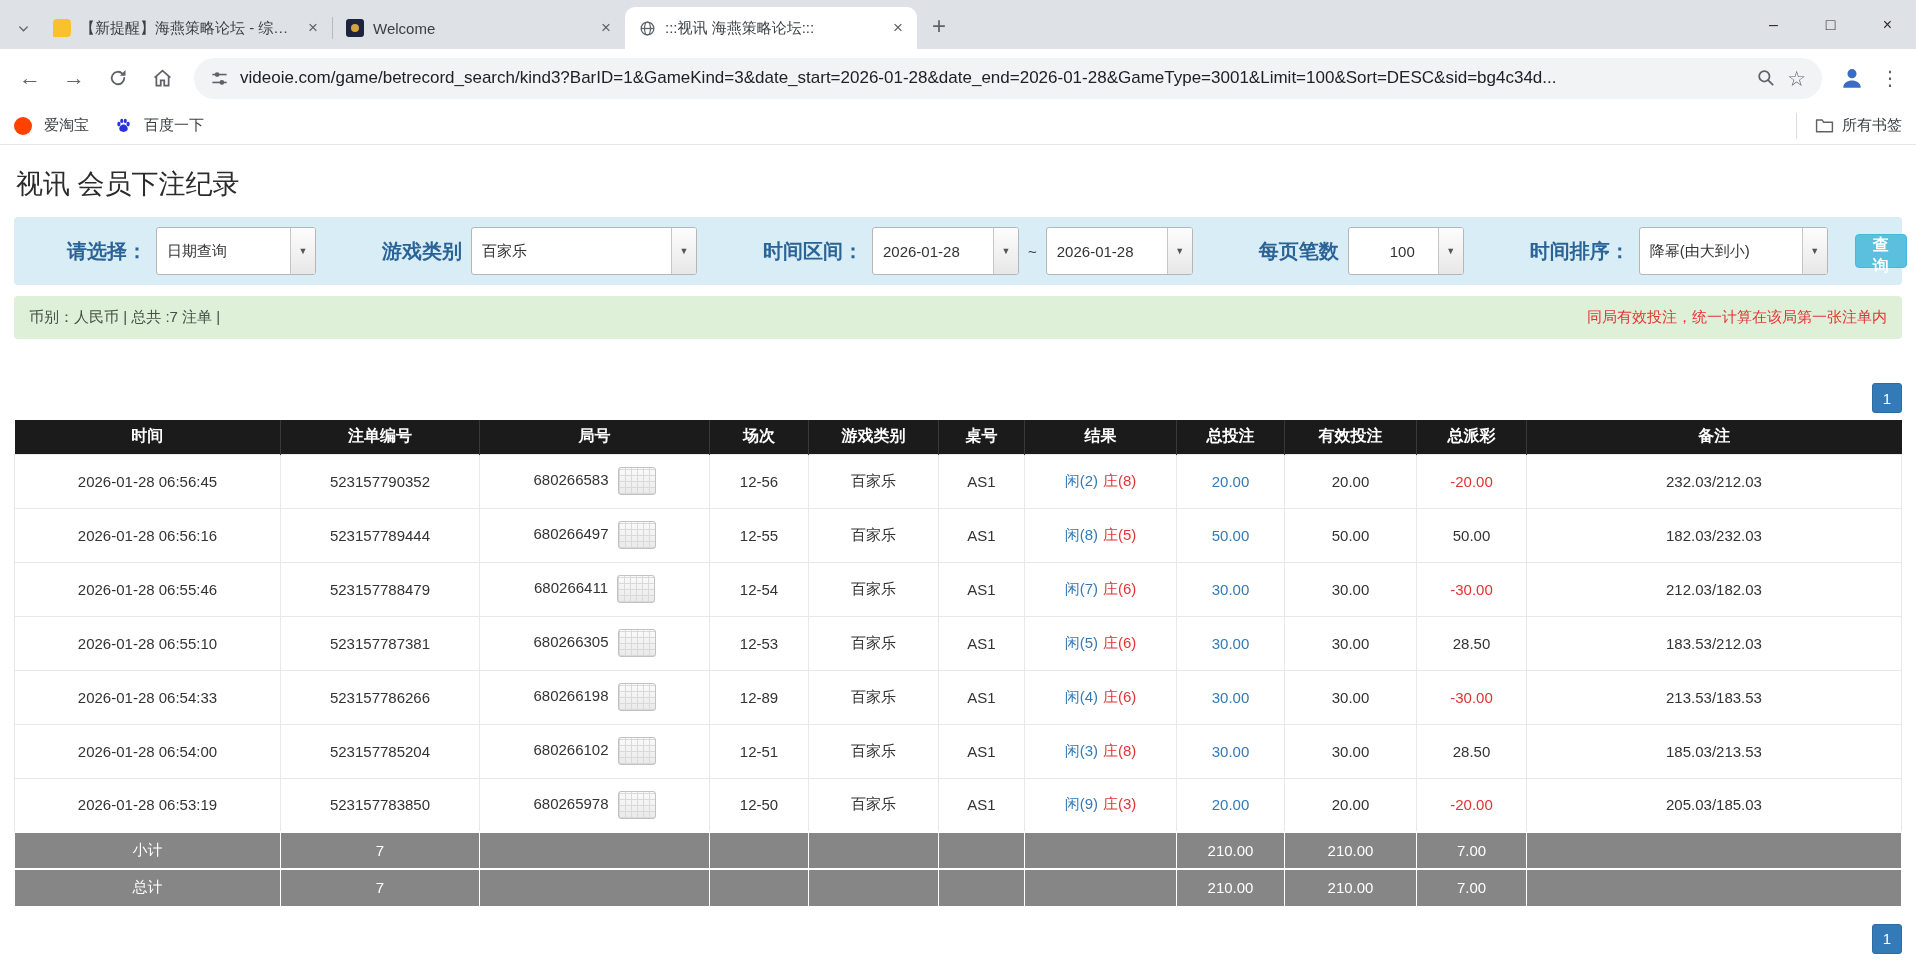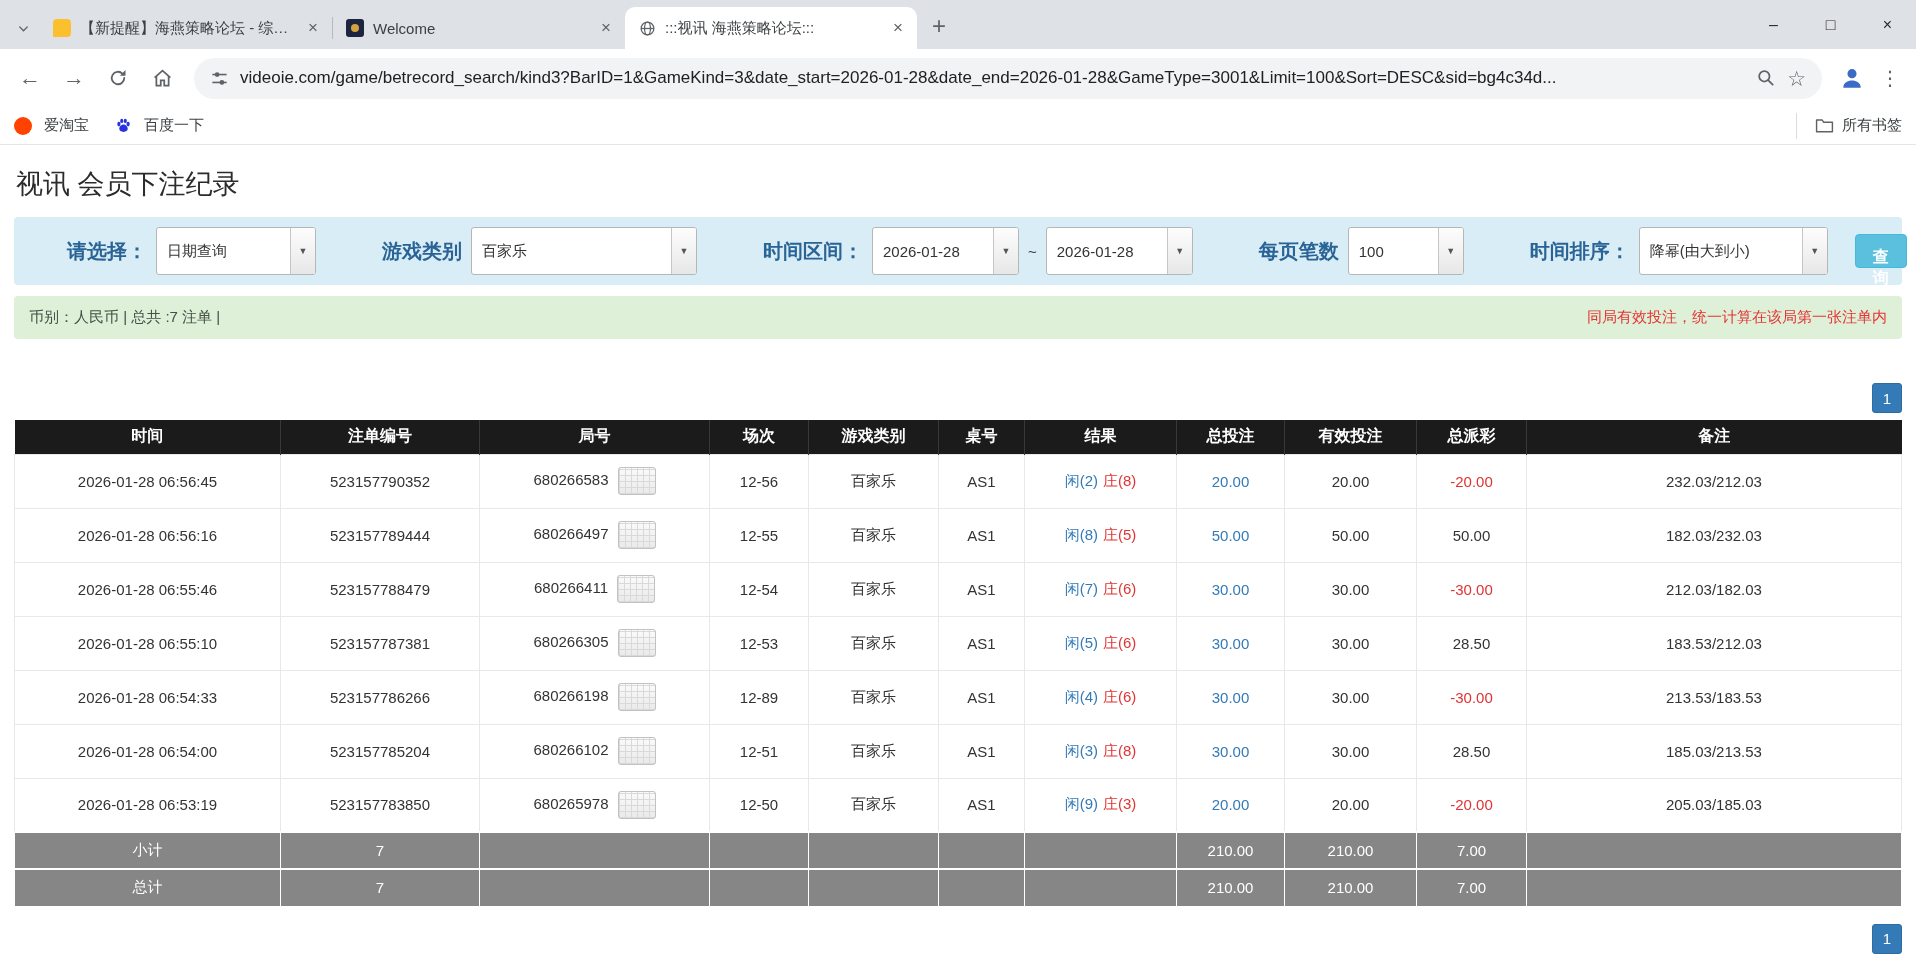--- a/index.html
+++ b/index.html
@@ -42,23 +42,23 @@
   .page { padding: 0 14px; }
   .page-title { font-size: 27px; font-weight: 400; color: #2b2b2b; margin: 21px 2px 15px; }
 
   .filter-bar { background: #d9edf7; border-radius: 4px; padding: 10px 14px; display: flex; align-items: center; }
   .fgroup { display: flex; align-items: center; margin-right: 27px; }
   .flabel { font-size: 20px; font-weight: bold; color: #2a6496; margin-right: 9px; white-space: nowrap; margin-left: 39px; }
   .select { display: flex; align-items: stretch; background: #fff; border: 1px solid #b6b6b6; border-radius: 3px; height: 48px; cursor: pointer; }
   .select-value { flex: 1; display: flex; align-items: center; padding: 0 10px; font-size: 15px; color: #333; white-space: nowrap; overflow: hidden; }
   .select-arrow { width: 25px; display: flex; align-items: center; justify-content: center; font-size: 9px; color: #555; border-left: 1px solid #c6c6c6; background: linear-gradient(#fdfdfd, #e7e7e7); border-radius: 0 2px 2px 0; }
   .sel-query { width: 160px; } .sel-game { width: 226px; } .sel-date { width: 147px; gap: 11px; }
-  .sel-per { width: 116px; } .sel-sort { width: 189px; gap: 8px; }
+  .sel-per { width: 116px; padding-left: 31px; } .sel-sort { width: 189px; gap: 8px; }
   .tilde { font-size: 15px; color: #333; margin: 0 9px; }
-  .search-btn { background: #5bc0de; border: 1px solid #46b8da; color: #fff; height: 34px; padding: 12px 17px; border-radius: 4px; font-size: 16px; font-weight: bold; cursor: pointer; }
+  .search-btn { background: #5bc0de; border: 1px solid #46b8da; color: #fff; height: 34px; padding: 0 17px; border-radius: 4px; font-size: 16px; font-weight: bold; cursor: pointer; }
 
   .summary-bar { background: #dff0d8; border-radius: 4px; margin-top: 11px; padding: 12px 15px; display: flex; justify-content: space-between; align-items: center; gap: 12px; }
   .summary-left { font-size: 15px; color: #454f45; }
   .summary-right { font-size: 15px; color: #e53333; }
 
   .pager-row { display: flex; justify-content: flex-end; margin-top: 44px; margin-bottom: 7px; }
   .pager-row.bottom { margin-top: 17px; margin-bottom: 0; }
   .page-btn { min-width: 30px; height: 30px; background: #337ab7; border: 1px solid #2e6da4; color: #fff; display: flex; align-items: center; justify-content: center; font-size: 15px; border-radius: 3px; cursor: pointer; }
 
   

